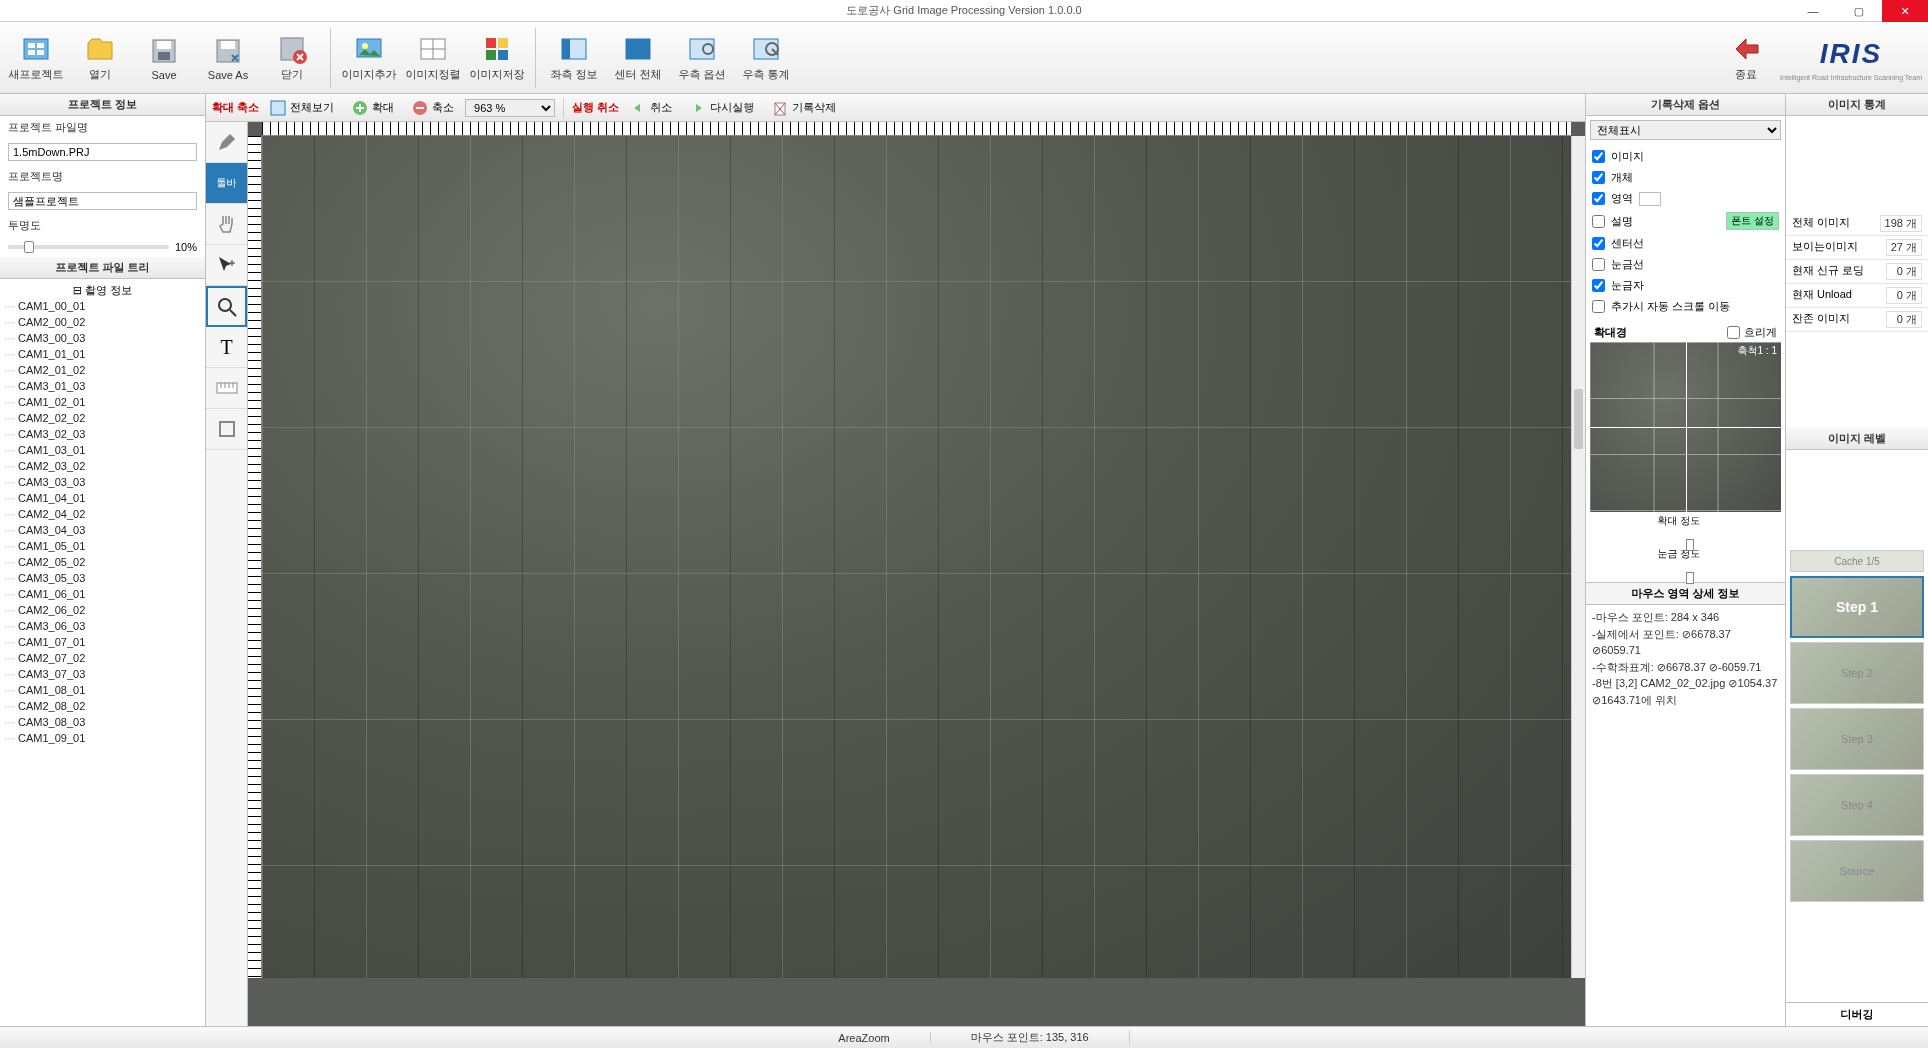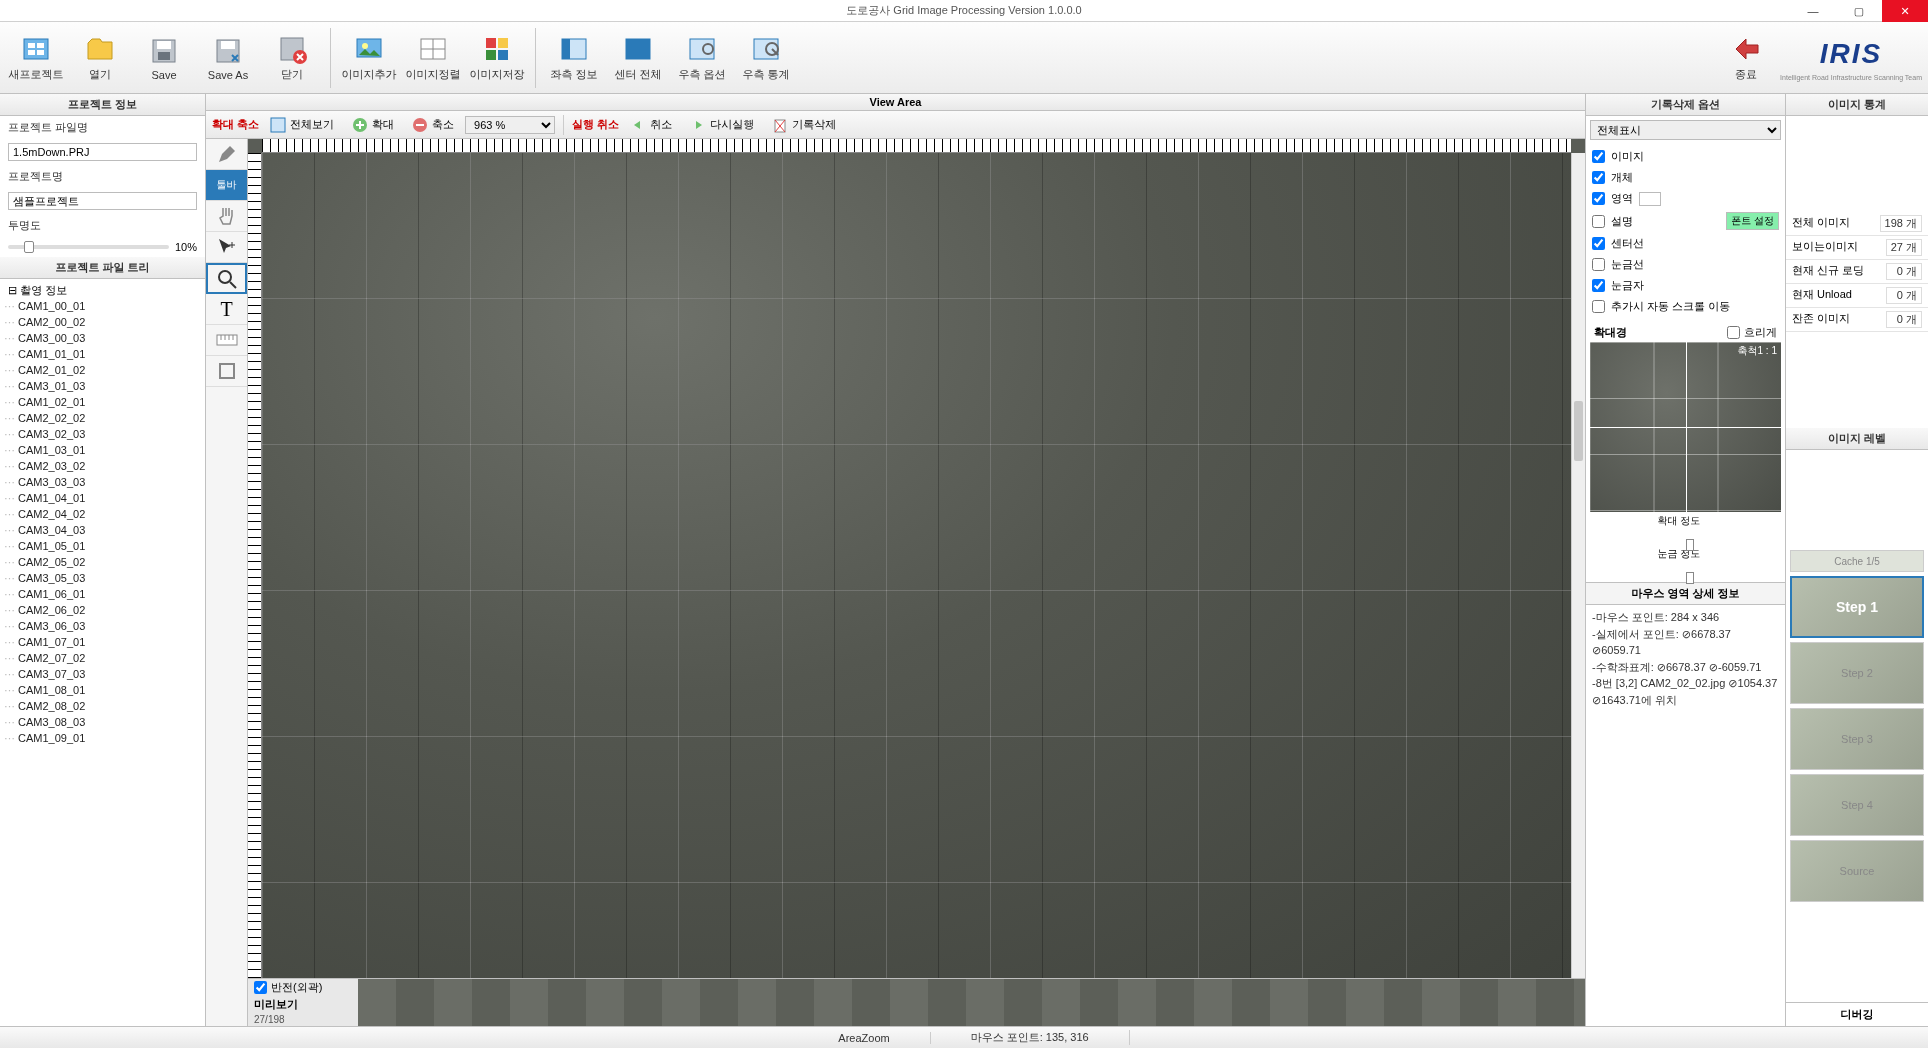--- a/index.html
+++ b/index.html
@@ -23,35 +23,35 @@
 .body { display: flex; height: calc(1048px - 22px - 72px - 22px); }
 
 .left-panel { width: 206px; border-right:1px solid #c0c0c0; display:flex; flex-direction:column; }
 .panel-head { background:linear-gradient(#f8f8f8,#e8e8e8); border-bottom:1px solid #c0c0c0; text-align:center; padding:3px; font-weight:bold; color:#333; }
 .form-row { padding:4px 8px; color:#333; }
 .form-row input { width:100%; border:1px solid #bcbcbc; padding:2px 4px; }
 .slider-row { display:flex; align-items:center; padding:4px 8px; gap:6px; }
 .slider-row .track { flex:1; height:4px; background:#ddd; border-radius:2px; position:relative; }
 .slider-row .thumb { position:absolute; left:10%; top:-4px; width:10px; height:12px; background:#fff; border:1px solid #888; border-radius:2px; }
 .tree { flex:1; overflow:auto; padding:4px 0; }
-.tree-root { padding-left:8px; }
+.tree-root { padding-left:0;text-align:center; }
 .tree-node { padding:2px 0 2px 18px; color:#222; white-space:nowrap; position:relative; }
 .tree-node::before { content:"⋯"; position:absolute; left:4px; color:#bbb; }
 
 .center { flex:1; display:flex; flex-direction:column; border-right:1px solid #c0c0c0; }
 .view-head { background:linear-gradient(#f8f8f8,#e8e8e8); border-bottom:1px solid #c0c0c0; text-align:center; padding:2px; font-weight:bold; }
 .tb2 { height:28px; background:linear-gradient(#fafafa,#e9e9e9); border-bottom:1px solid #c0c0c0; display:flex; align-items:center; gap:4px; padding:0 6px; }
 .tb2 .btn { display:flex; align-items:center; gap:4px; padding:2px 6px; border:1px solid transparent; border-radius:2px; cursor:pointer; }
 .tb2 select { border:1px solid #bbb; padding:1px 4px; width:90px; }
 .tb2 .sep { width:1px; height:20px; background:#ccc; margin:0 4px; }
 .tb2 .lbl-red { color:#c00; font-weight:bold; }
 
 .canvas-wrap { flex:1; display:flex; overflow:hidden; }
 .tool-col { width:42px; background:#f5f5f5; border-right:1px solid #c0c0c0; display:flex; flex-direction:column; }
-.tool-btn { height:31px; display:flex; align-items:center; justify-content:center; border-bottom:1px solid #ddd; cursor:pointer; }
+.tool-btn { height:41px; display:flex; align-items:center; justify-content:center; border-bottom:1px solid #ddd; cursor:pointer; }
 .tool-btn.active { background:#2a7ab8; color:#fff; }
 .tool-label { font-size:10px; color:#333; }
 .canvas-area { flex:1; position:relative; background:#5a5d57; }
 .ruler-h { position:absolute; top:0; left:14px; right:14px; height:14px; background:#fff; border-bottom:1px solid #888; background-image:repeating-linear-gradient(to right,#000 0,#000 1px,transparent 1px,transparent 8px); }
 .ruler-v { position:absolute; top:14px; left:0; bottom:48px; width:14px; background:#fff; border-right:1px solid #888; background-image:repeating-linear-gradient(to bottom,#000 0,#000 1px,transparent 1px,transparent 8px); }
 .grid-img { position:absolute; top:14px; left:14px; right:14px; bottom:48px; background:
  linear-gradient(90deg,rgba(0,0,0,.25) 0 1px,transparent 1px 100%) 0 0/52px 100%,
  linear-gradient(0deg,rgba(0,0,0,.25) 0 1px,transparent 1px 100%) 0 0/100% 146px,
  radial-gradient(at 30% 20%,#6e716a 0,#545750 40%,#3f423c 100%);
  }
@@ -300,21 +300,20 @@
           <div class="tree-node">CAM3_07_03</div>
           <div class="tree-node">CAM1_08_01</div>
           <div class="tree-node">CAM2_08_02</div>
           <div class="tree-node">CAM3_08_03</div>
           <div class="tree-node">CAM1_09_01</div>
         </div>
     </div>
   </div>
 
   <div class="center">
-    <div class="view-head">View Area</div>
     <div class="tb2">
       <span class="lbl-red">확대 축소</span>
       <div class="btn">
           <svg width="16" height="16">
             <rect x="1" y="1" width="14" height="14" fill="#cde4f7" stroke="#2a7ab8"></rect>
           </svg>
           <span>전체보기</span>
         </div>
       <div class="btn">
           <svg width="16" height="16">
@@ -399,31 +398,20 @@
           </div>
       </div>
       <div class="canvas-area">
         <div class="ruler-h"></div>
         <div class="ruler-v"></div>
         <div class="grid-img"></div>
         <div class="overlay-grid"></div>
         <div class="scrollbar-v">
             <div class="sb-thumb"></div>
           </div>
-        <div class="preview-bar">
-          <div class="preview-side">
-            <label class="chk">
-                <input type="checkbox" checked="" style=""> 
-                <span>반전(외곽)</span>
-              </label>
-            <b>미리보기</b>
-            <span class="preview-cnt">27/198</span>
-          </div>
-          <div class="preview-strip"></div>
-        </div>
       </div>
     </div>
   </div>
 
   <div class="right-panel">
     <div class="panel-head">기록삭제 옵션</div>
     <div class="opt-select"><select><option>전체표시</option></select></div>
     <div class="opt-list">
       <div class="opt-row">
           <input type="checkbox" checked="" style="">

